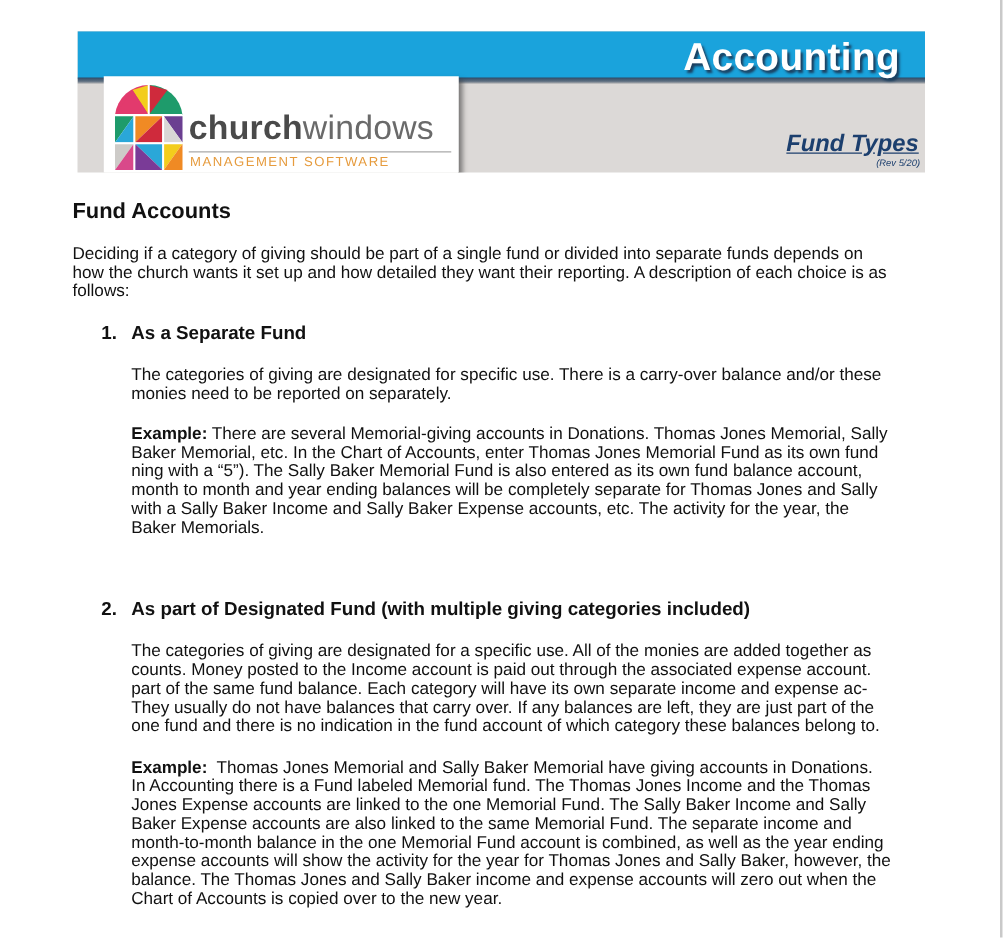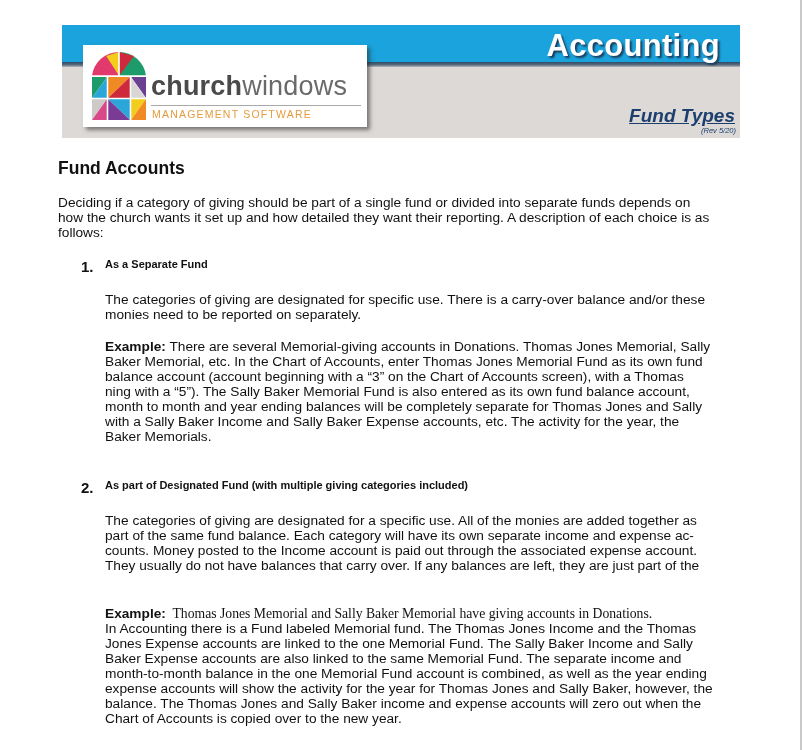--- a/index.html
+++ b/index.html
@@ -10,36 +10,36 @@
   
   .banner { position: absolute; left: 62px; top: 25px; width: 678px; height: 113px; background: #dcd9d7; overflow: hidden; }
   .banner .blue { position: absolute; left: 0; top: 0; width: 100%; height: 38px; background: #1aa3dc; }
   .banner .shadow { position: absolute; left: 0; top: 37px; width: 100%; height: 5px;
                     background: linear-gradient(#2e4a66, #5e6f80 60%, #b9b8b9); }
   .banner .title { position: absolute; right: 20px; top: 3px; font-size: 31px; font-weight: bold; color: #ffffff;
                    text-shadow: 2px 2px 2px #1c3d5c; letter-spacing: 0.3px; }
   .banner .subtitle { position: absolute; right: 5px; top: 80px; font-size: 19px; font-weight: bold; font-style: italic; color: #1c3f6e; text-decoration: underline; }
   .banner .rev { position: absolute; right: 4px; top: 101px; font-size: 7.5px; font-style: italic; color: #1c3f6e; }
 
-  .logo-box { position: absolute; left: 21px; top: 20px; width: 284px; height: 82px; background: #ffffff;
+  .logo-box { position: absolute; left: 21px; top: 36px; width: 284px; height: 82px; background: #ffffff;
               box-shadow: 3px 3px 4px rgba(40,40,40,0.55); }
   .logo-icon { position: absolute; left: 5px; top: 5px; width: 62px; height: 72px; }
   .logo-name { position: absolute; left: 68px; top: 26px; font-size: 27px; color: #4f4f50; letter-spacing: 0.2px; white-space: nowrap; }
   .logo-name b { font-weight: bold; color: #4a4a4a; }
   .logo-name span { font-weight: normal; color: #6a6a6a; }
   .logo-rule { position: absolute; left: 68px; top: 60px; width: 210px; height: 1px; background: #a9a9a9; }
   .logo-tag { position: absolute; left: 69px; top: 63px; font-size: 10.5px; color: #e69b3d; letter-spacing: 1.2px; white-space: nowrap; }
 
   
   .doc { position: absolute; left: 0; top: 0; width: 802px; }
   .h1 { position: absolute; left: 58px; top: 158px; font-size: 17.5px; font-weight: bold; }
   .p { position: absolute; font-size: 13.7px; line-height: 15px; }
   .intro { left: 58px; top: 195px; width: 700px; }
   .item-num { position: absolute; font-size: 15px; font-weight: bold; }
-  .item-title { position: absolute; font-size: 11px; font-weight: bold; }
+  .item-title { position: absolute; font-size: 15px; font-weight: bold; }
   .indent { left: 105px; width: 660px; }
   .b { font-weight: bold; }
 </style>
 </head>
 <body>
 
 <div class="edge"></div>
 
 <div class="banner">
   <div class="blue"></div>
@@ -94,39 +94,39 @@
   <div class="item-title" style="left:105px; top:258px;">As a Separate Fund</div>
 
   <div class="p indent" style="top:292px;">
     <div>The categories of giving are designated for specific use.  There is a carry-over balance and/or these</div>
     <div>monies need to be reported on separately.</div>
   </div>
 
   <div class="p indent" style="top:339px;">
     <div><span class="b">Example:</span><span> There are several Memorial-giving accounts in Donations. Thomas Jones Memorial, Sally</span></div>
     <div>Baker Memorial, etc.  In the Chart of Accounts, enter Thomas Jones Memorial Fund as its own fund</div>
-    <div>balance account (account beginning with a “3” on the Chart of Accounts screen), with a Thomas</div>
     <div>ning with a “5”).  The Sally Baker Memorial Fund is also entered as its own fund balance account,</div>
     <div>month to month and year ending balances will be completely separate for Thomas Jones and Sally</div>
     <div>with a Sally Baker Income and Sally Baker Expense accounts, etc.  The activity for the year, the</div>
     <div>Baker Memorials.</div>
   </div>
 
   <div class="item-num" style="left:81px; top:479px;">2.</div>
   <div class="item-title" style="left:105px; top:479px;">As part of Designated Fund (with multiple giving categories included)</div>
 
   <div class="p indent" style="top:513px;">
     <div>The categories of giving are designated for a specific use.   All of the monies are added together as</div>
+    <div>counts.  Money posted to the Income account is paid out through the associated expense account.</div>
     <div>part of the same fund balance.  Each category will have its own separate income and expense ac-</div>
-    <div>counts.  Money posted to the Income account is paid out through the associated expense account.</div>
     <div>They usually do not have balances that carry over.  If any balances are left, they are just part of the</div>
+    <div>one fund and there is no indication in the fund account of which category these balances belong to.</div>
   </div>
 
   <div class="p indent" style="top:606px;">
-    <div><span class="b">Example:</span><span style="white-space:pre;font-family:Liberation Serif, serif;">  Thomas Jones Memorial and Sally Baker Memorial have giving accounts in Donations.</span></div>
+    <div><span class="b">Example:</span><span style="white-space:pre;">  Thomas Jones Memorial and Sally Baker Memorial have giving accounts in Donations.</span></div>
     <div>In Accounting there is a Fund labeled Memorial fund.  The Thomas Jones Income and the Thomas</div>
     <div>Jones Expense accounts are linked to the one Memorial Fund.  The Sally Baker Income and Sally</div>
     <div>Baker Expense accounts are also linked to the same Memorial Fund. The separate income and</div>
     <div>month-to-month balance in the one Memorial Fund account is combined, as well as the year ending</div>
     <div>expense accounts will show the activity for the year for Thomas Jones and Sally Baker, however, the</div>
     <div>balance.  The Thomas Jones and Sally Baker income and expense accounts will zero out when the</div>
     <div>Chart of Accounts is copied over to the new year.</div>
   </div>
 </div>
 

